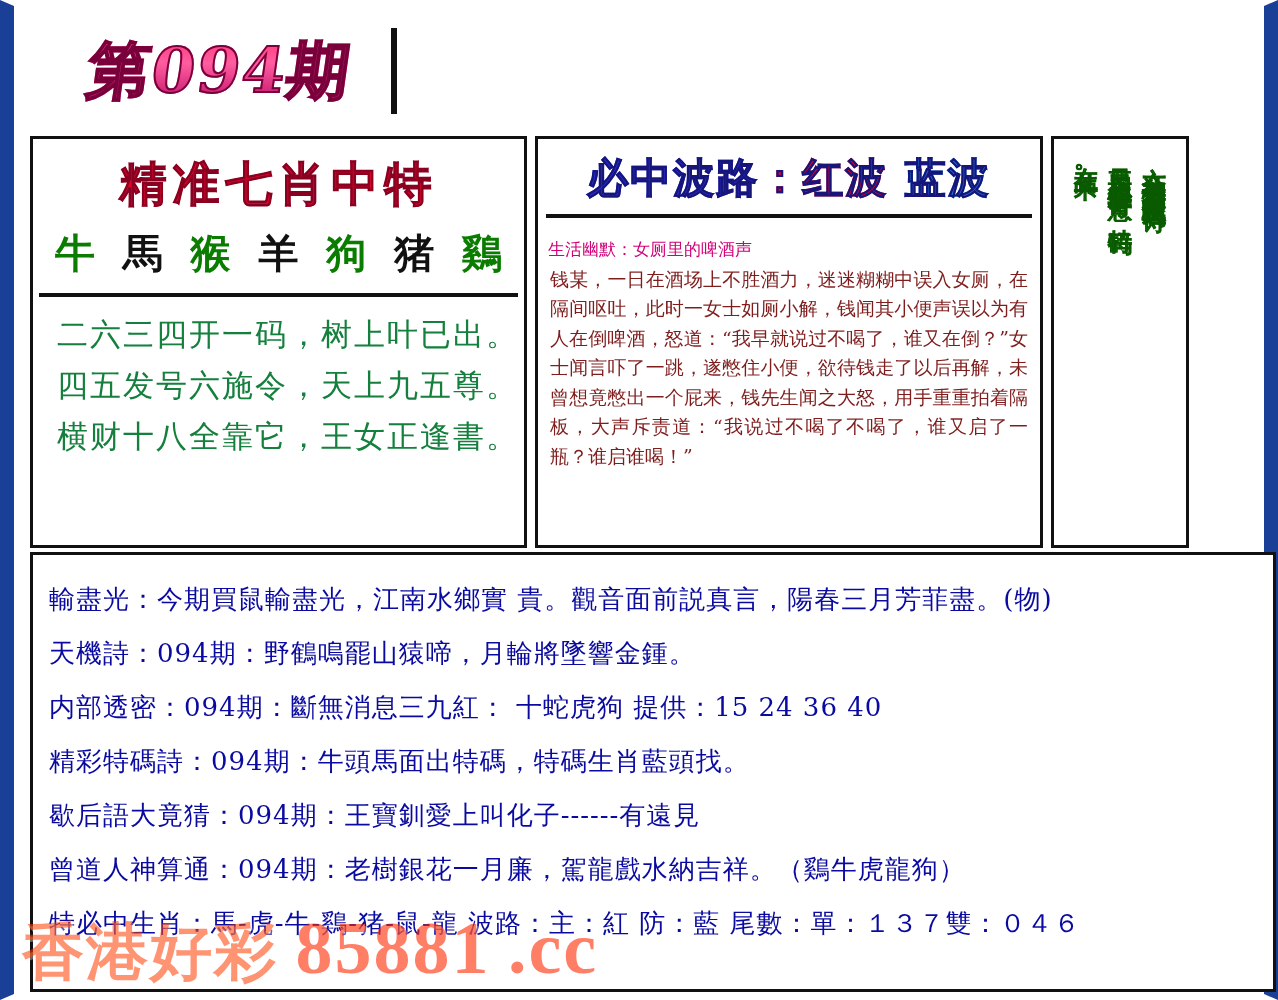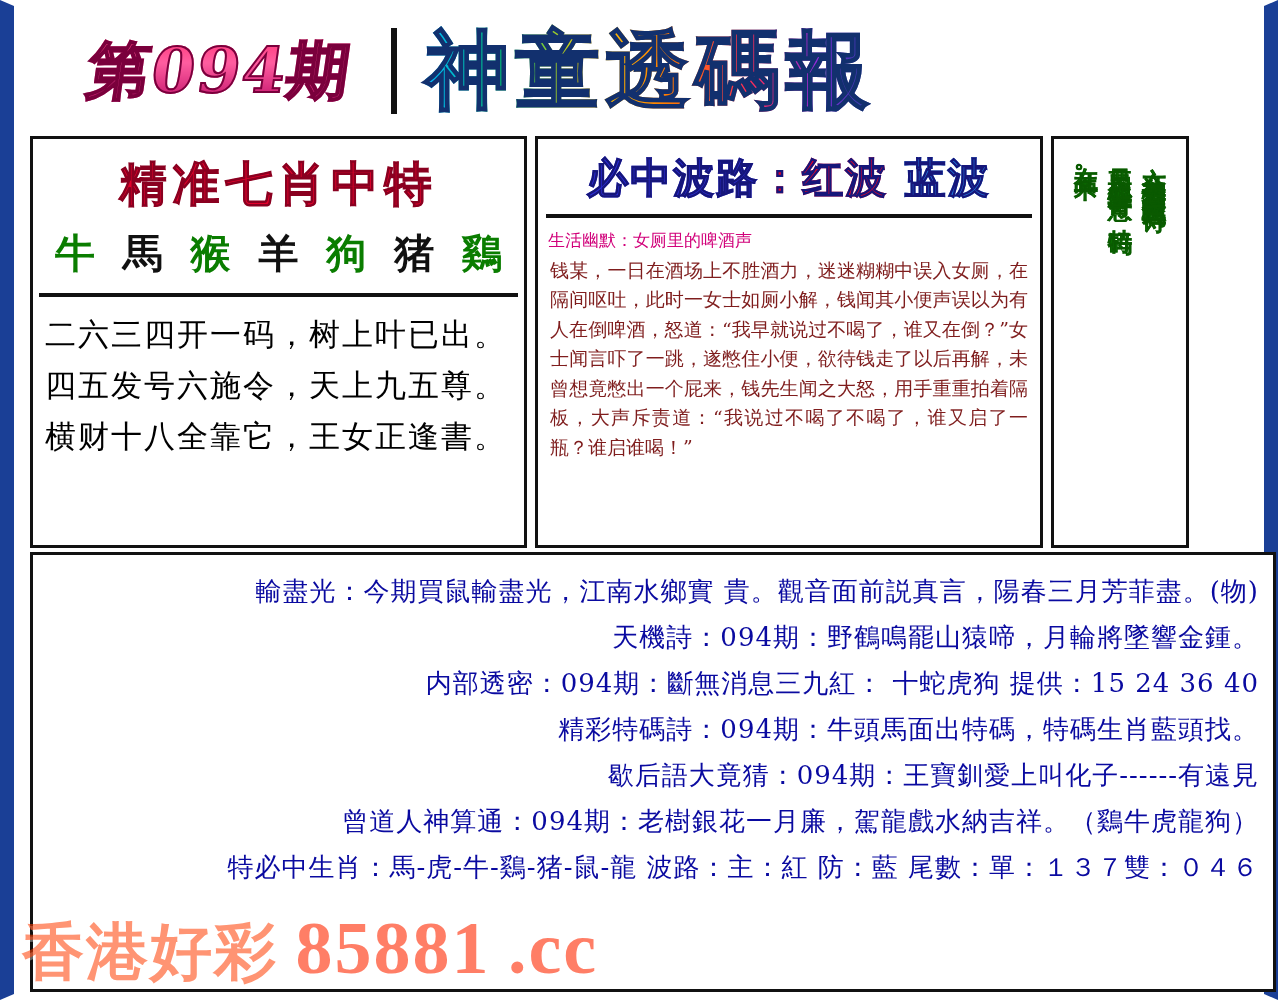--- a/index.html
+++ b/index.html
@@ -66,38 +66,38 @@
     display:flex;justify-content:space-around;align-items:center;
     font-family:"DejaVu Serif","Liberation Serif",serif;
     font-weight:bold;font-size:40px;margin:10px 8px 12px 8px;
   }
   .panelL .l2 span:nth-child(odd){color:#0a7d00;}
   .panelL .l2 span:nth-child(even){color:#111;}
   .panelL .sep{height:4px;background:#111;margin:0 6px;}
   .verses{padding:8px 10px 4px 12px;}
   .verses div{
     font-family:"DejaVu Serif","Liberation Serif",serif;
-    font-size:31px;letter-spacing:2px;color:#000000;
-    margin:9px 0;white-space:nowrap;
+    font-size:31px;letter-spacing:2px;color:#15803d;
+    margin:9px 12px;white-space:nowrap;
   }
   .panelM{
     width:508px;border:3px solid #111;box-sizing:border-box;background:#fff;
     display:flex;flex-direction:column;
   }
   .panelM .mtitle{
     font-family:"DejaVu Serif","Liberation Serif",serif;
     font-weight:bold;font-size:41px;letter-spacing:2px;text-align:center;
     margin-top:12px;
     background:linear-gradient(90deg,#2b2bd6 0%,#2b2bd6 45%,#e4002b 46%,#e4002b 70%,#1f7ae0 71%,#1f7ae0 100%);
     -webkit-background-clip:text;background-clip:text;color:transparent;
     -webkit-text-stroke:1px #16167a;
   }
   .panelM .mrule{height:4px;background:#111;margin:8px 8px 0 8px;}
   .joke-head{
-    color:#d1007a;font-size:17px;padding:11px 10px 2px 10px;
+    color:#d1007a;font-size:17px;padding:20px 10px 2px 10px;
     font-family:"DejaVu Serif","Liberation Serif",serif;
   }
   .joke-body{
     color:#7f1d1d;font-size:19px;line-height:1.55;padding:2px 12px 10px 12px;
     font-family:"DejaVu Serif","Liberation Serif",serif;text-align:justify;
   }
   .panelR{
     width:138px;border:3px solid #111;box-sizing:border-box;background:#fff;
     display:flex;flex-direction:row-reverse;justify-content:center;gap:2px;
     padding:10px 4px;
@@ -111,23 +111,22 @@
   .vcol.c2{color:#0a7d00;}
   .vcol.c3{color:#0a7d00;}
   
   .bottom{
     position:absolute;left:16px;top:546px;width:1246px;height:440px;
     border:3px solid #111;box-sizing:border-box;background:#fff;
     padding:8px 14px 0 16px;
   }
   .line{
     font-family:"DejaVu Serif","Liberation Serif",serif;
-    font-size:26px;color:#0a0aa0;margin:11px 0;white-space:nowrap;
+    font-size:26px;color:#0a0aa0;margin:19px 0;white-space:nowrap;
     letter-spacing:1px;
-    text-align:right;
   }
   
   .wm{
     position:absolute;left:8px;top:900px;width:1240px;height:90px;
     font-family:Liberation Serif, serif;
     font-weight:bold;font-size:62px;letter-spacing:2px;
     color:rgba(255,60,0,0.55);
     text-shadow:2px 2px 0 rgba(255,255,255,0.35);
     pointer-events:none;white-space:nowrap;
   }
@@ -135,21 +134,20 @@
 </style>
 </head>
 <body>
 
 <div id="page">
  <div class="poster">
 
   <div class="header">
     <div class="issue">第094期</div>
     <div class="divider"></div>
-    <div class="title">神童透碼報</div>
   </div>
 
   <div class="topgrid">
 
     <div class="panelL">
       <div class="l1">精准七肖中特</div>
       <div class="l2">
         <span>牛</span>
         <span>馬</span>
         <span>猴</span>

